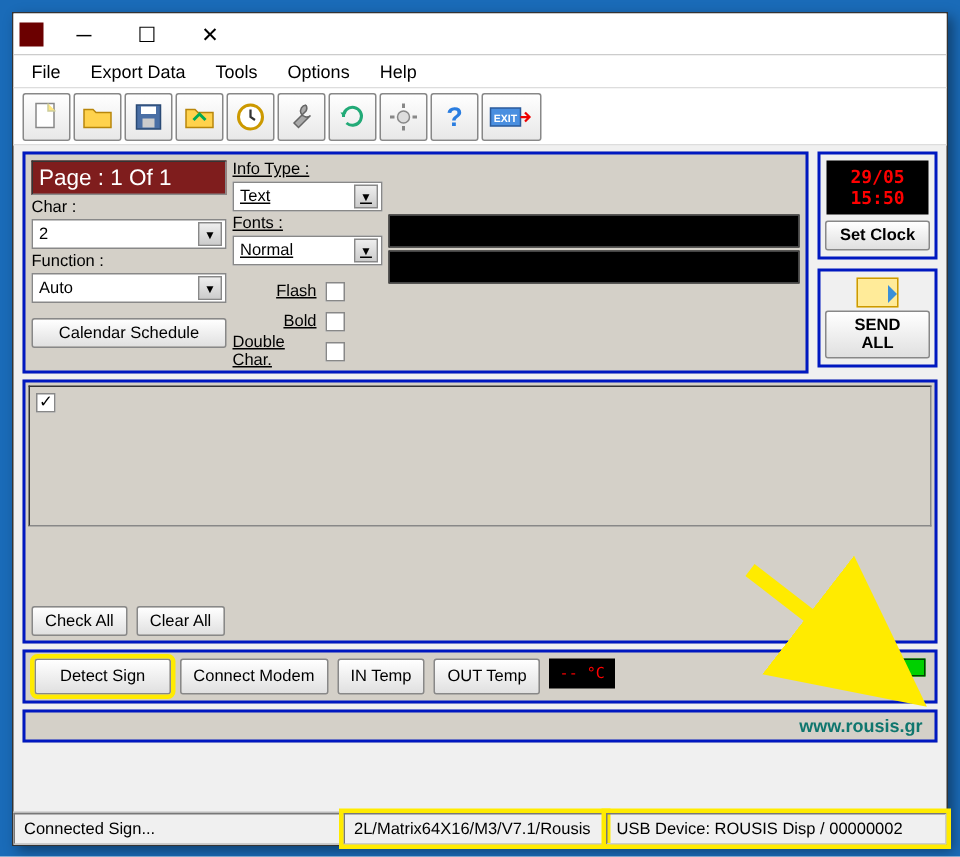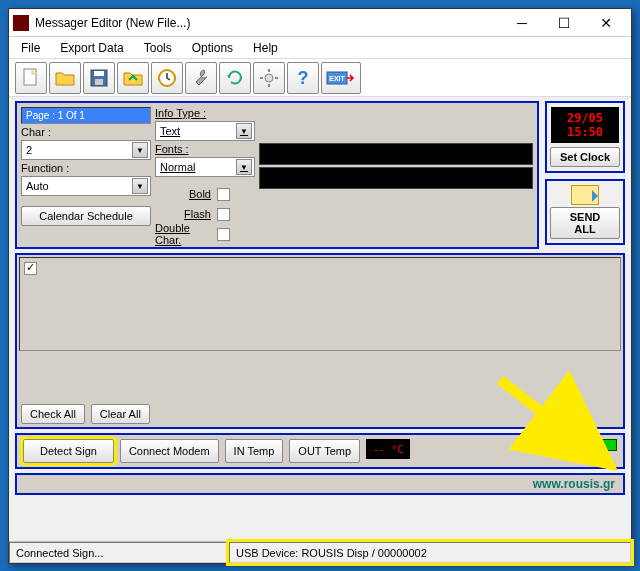--- a/index.html
+++ b/index.html
@@ -82,22 +82,22 @@
     background: #d4d0c8;
     padding: 4px;
     height: 148px;
     display:flex;
     gap:4px;
   }
   .col1 { width: 130px; display:flex; flex-direction:column; gap:2px; }
   .col2 { width: 100px; display:flex; flex-direction:column; gap:2px;text-decoration:underline; }
   .col3 { flex:1; display:flex; flex-direction:column; gap:2px; padding-top: 36px; }
   .pagehdr {
-    background: #3b82f6; color: #fff;
-    padding: 2px 4px; font-size: 10px;
+    background: #7f1d1d; color: #fff;
+    padding: 2px 4px; font-size: 15px;
     border: 1px inset #888;
   }
   .lbl { font-size: 11px; color:#000; }
   .combo {
     height: 20px;
     background: #fff;
     border: 1px solid #888;
     display:flex; align-items:center;
     padding: 0 2px 0 4px;
     font-size: 11px;
@@ -204,21 +204,20 @@
   }
   svg.tbicon { width:24px; height:24px; }
 </style>
 </head>
 <body>
 
 <div class="window">
 
   <div class="titlebar">
     <div class="title-icon"></div>
-    <div class="title-text">Messager Editor  (New File...)</div>
     <div class="winbtn">─</div>
     <div class="winbtn">☐</div>
     <div class="winbtn close">✕</div>
   </div>
 
   <div class="menubar">
     <div class="menuitem">File</div>
     <div class="menuitem">Export Data</div>
     <div class="menuitem">Tools</div>
     <div class="menuitem">Options</div>
@@ -318,25 +317,25 @@
               <span>Text</span>
               <span class="arrow">▼</span>
             </div>
           <div class="lbl">Fonts :</div>
           <div class="combo">
               <span>Normal</span>
               <span class="arrow">▼</span>
             </div>
           <div style="height:4px"></div>
           <div class="chkrow">
+              <span class="lbl" style="width:56px;text-align:right">Flash</span>
+              <span class="chk"></span>
+            </div>
+          <div class="chkrow">
               <span class="lbl" style="width:56px;text-align:right">Bold</span>
-              <span class="chk"></span>
-            </div>
-          <div class="chkrow">
-              <span class="lbl" style="width:56px;text-align:right">Flash</span>
               <span class="chk"></span>
             </div>
           <div class="chkrow">
               <span class="lbl" style="width:56px;text-align:left">Double Char.</span>
               <span class="chk"></span>
             </div>
         </div>
         <div class="col3">
           <div class="blackbox"></div>
           <div class="blackbox"></div>
@@ -380,20 +379,21 @@
     </div>
 
     <div class="linkrow">
       <span>www.rousis.gr</span>
     </div>
 
   </div>
 
   <div class="statusbar">
     <div class="statuscell" style="width:220px">Connected Sign...</div>
+    <div class="statuscell hl-yellow" style="width:175px">2L/Matrix64X16/M3/V7.1/Rousis</div>
     <div class="statuscell hl-yellow" style="flex:1">USB Device: ROUSIS Disp / 00000002</div>
   </div>
 
 </div>
 
 <svg class="arrow-annot" style="left:480px; top:370px; width:160px; height:120px">
   <defs>
       <marker id="ah" markerWidth="12" markerHeight="12" refX="9" refY="5" orient="auto">
         <path d="M0 0 L10 5 L0 10 z" fill="#ffeb00"></path>
       </marker>

